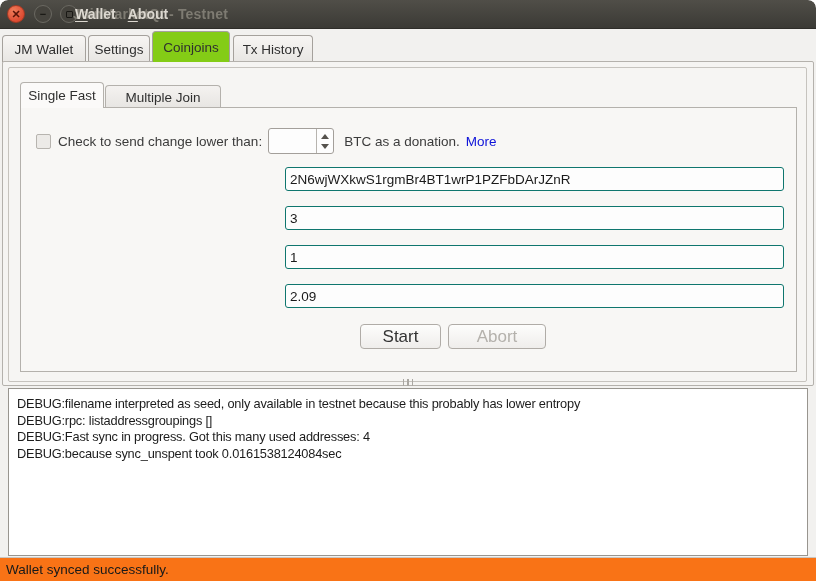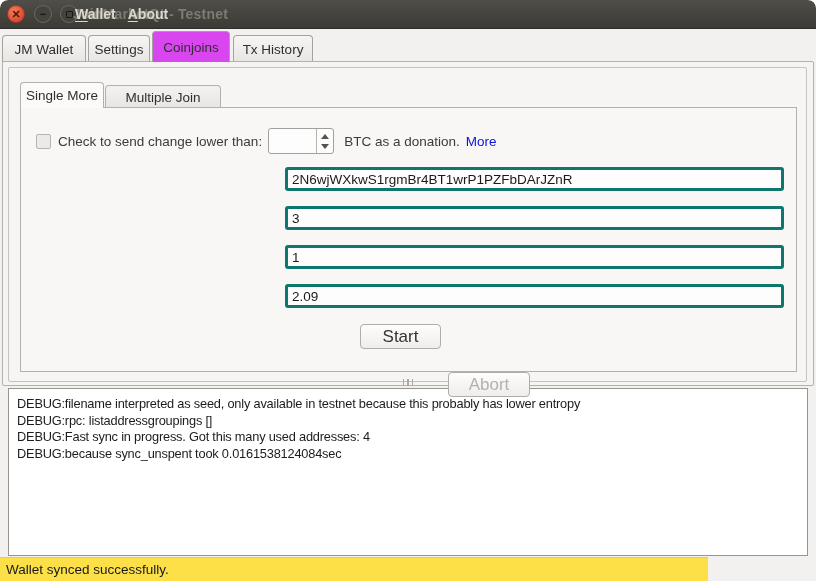--- a/index.html
+++ b/index.html
@@ -22,21 +22,21 @@
             color:#7e7b72;white-space:pre;letter-spacing:.2px;}
   .tb-menu{position:absolute;left:75px;top:6px;font-size:14px;font-weight:bold;
            color:#dcd8d0;display:flex;gap:12px;}
   .tb-menu u{text-decoration:underline;text-underline-offset:2px;}
   
   .maintabs{position:absolute;left:0;top:30px;width:816px;height:32px;}
   .mtab{position:absolute;bottom:0;border:1px solid #a5a19c;border-bottom:none;
         border-radius:4px 4px 0 0;background:linear-gradient(#f7f5f3,#e8e6e3);
         font-size:13.5px;color:#2f2f2f;display:flex;align-items:center;justify-content:center;
         height:27px;}
-  .mtab.active{background:#d946ef;height:31px;z-index:3;}
+  .mtab.active{background:#84cc16;height:31px;z-index:3;}
   
   .outerpane{position:absolute;left:2px;top:61px;width:812px;height:325px;
              background:#f5f4f2;border:1px solid #b4b1ac;border-radius:2px;}
   .innerframe{position:absolute;left:8px;top:67px;width:799px;height:315px;
               background:#f6f5f3;border:1px solid #c6c3be;border-radius:2px;}
   
   .stab{position:absolute;border:1px solid #b4b1ac;border-bottom:none;
         border-radius:4px 4px 0 0;font-size:13.5px;color:#2f2f2f;
         display:flex;align-items:center;justify-content:center;
         background:linear-gradient(#f4f2f0,#e7e5e2);}
@@ -53,38 +53,38 @@
            color:#1a1a1a;padding:0 0 0 7px;width:40px;margin-top:34px;}
   .spinarrows{width:17px;border-left:1px solid #b7b4af;display:flex;flex-direction:column;
               align-items:center;justify-content:center;gap:5px;}
   .arr-up{width:0;height:0;border-left:4px solid transparent;border-right:4px solid transparent;
           border-bottom:5px solid #55524d;}
   .arr-dn{width:0;height:0;border-left:4px solid transparent;border-right:4px solid transparent;
           border-top:5px solid #55524d;}
   .link{color:#0d12d9;margin-left:6px;cursor:pointer;}
   .field-label{position:absolute;left:25px;font-size:13.5px;color:#3b3b3b;}
   .field-input{position:absolute;left:285px;width:499px;height:24px;background:#fdfdfd;
-               border:3px solid #0f766e;border-radius:3px;font-size:13.5px;color:#1a1a1a;
+               border:1px solid #0f766e;border-radius:3px;font-size:13.5px;color:#1a1a1a;
                padding:0 4px;outline:none;}
   
   .btn{position:absolute;height:25px;border:1px solid #b0aca7;border-radius:4px;
        background:linear-gradient(#fdfdfc,#efedeb);font-size:17px;color:#333;
        display:flex;align-items:center;justify-content:center;cursor:pointer;}
   .btn.disabled{color:#b4b1ac;cursor:default;}
   
   .splitter{position:absolute;left:398px;top:378px;width:20px;height:8px;
             display:flex;gap:3px;align-items:center;justify-content:center;}
   .splitter i{display:block;width:1.5px;height:7px;background:#aaa7a2;}
   
   .logbox{position:absolute;left:8px;top:388px;width:800px;height:168px;background:#ffffff;
           border:1px solid #98958f;padding:7px 8px;overflow:hidden;}
   .logline{font-size:12.8px;line-height:16.6px;color:#1c1c1c;white-space:pre;
            letter-spacing:-0.2px;}
   
-  .statusbar{position:absolute;left:0;top:557px;width:708px;height:24px;background:#fde047;
+  .statusbar{position:absolute;left:0;top:557px;width:816px;height:24px;background:#f97316;
              border-top:1px solid #c9c6c2;display:flex;align-items:center;}
   .status-text{font-size:13.5px;color:#16191a;padding-left:6px;}
 </style>
 </head>
 <body>
 
 <div class="window">
 
   <div class="titlebar">
     <div class="tb-btn tb-close">
@@ -106,21 +106,21 @@
   <div class="maintabs">
     <div class="mtab" style="left:2px;width:84px;">JM Wallet</div>
     <div class="mtab" style="left:88px;width:62px;">Settings</div>
     <div class="mtab active" style="left:152px;width:78px;">Coinjoins</div>
     <div class="mtab" style="left:233px;width:80px;">Tx History</div>
   </div>
 
   <div class="outerpane"></div>
   <div class="innerframe"></div>
 
-  <div class="stab active" style="left:20px;top:82px;width:84px;height:26px;">Single More</div>
+  <div class="stab active" style="left:20px;top:82px;width:84px;height:26px;">Single Fast</div>
   <div class="stab" style="left:105px;top:85px;width:116px;height:23px;">Multiple Join</div>
   <div class="innerpane"></div>
 
   <div class="row" style="left:36px;top:128px;height:26px;z-index:4;">
     <span class="checkbox"></span>
     <span>Check to send change lower than:</span>
     <span class="spinbox">
       <input class="spinval" value="0.010" style="">
       <span class="spinarrows">
         <i class="arr-up"></i>
@@ -137,21 +137,21 @@
   <div class="field-label" style="top:211px;">Number of counterparties</div>
   <input class="field-input" style="top: 206px; z-index: 4;" value="3">
 
   <div class="field-label" style="top:250px;">Mixdepth</div>
   <input class="field-input" style="top: 245px; z-index: 4;" value="1">
 
   <div class="field-label" style="top:289px;">Amount in bitcoins (BTC)</div>
   <input class="field-input" style="top: 284px; z-index: 4;" value="2.09">
 
   <div class="btn" style="left:360px;top:324px;width:81px;z-index:4;">Start</div>
-  <div class="btn disabled" style="left:448px;top:324px;width:82px;z-index:4;margin-top:48px;">Abort</div>
+  <div class="btn disabled" style="left:448px;top:324px;width:98px;z-index:4;">Abort</div>
 
   <div class="splitter">
       <i></i>
       <i></i>
       <i></i>
     </div>
 
   <div class="logbox">
     <div class="logline">DEBUG:filename interpreted as seed, only available in testnet because this probably has lower entropy</div>
     <div class="logline">DEBUG:rpc: listaddressgroupings []</div>

